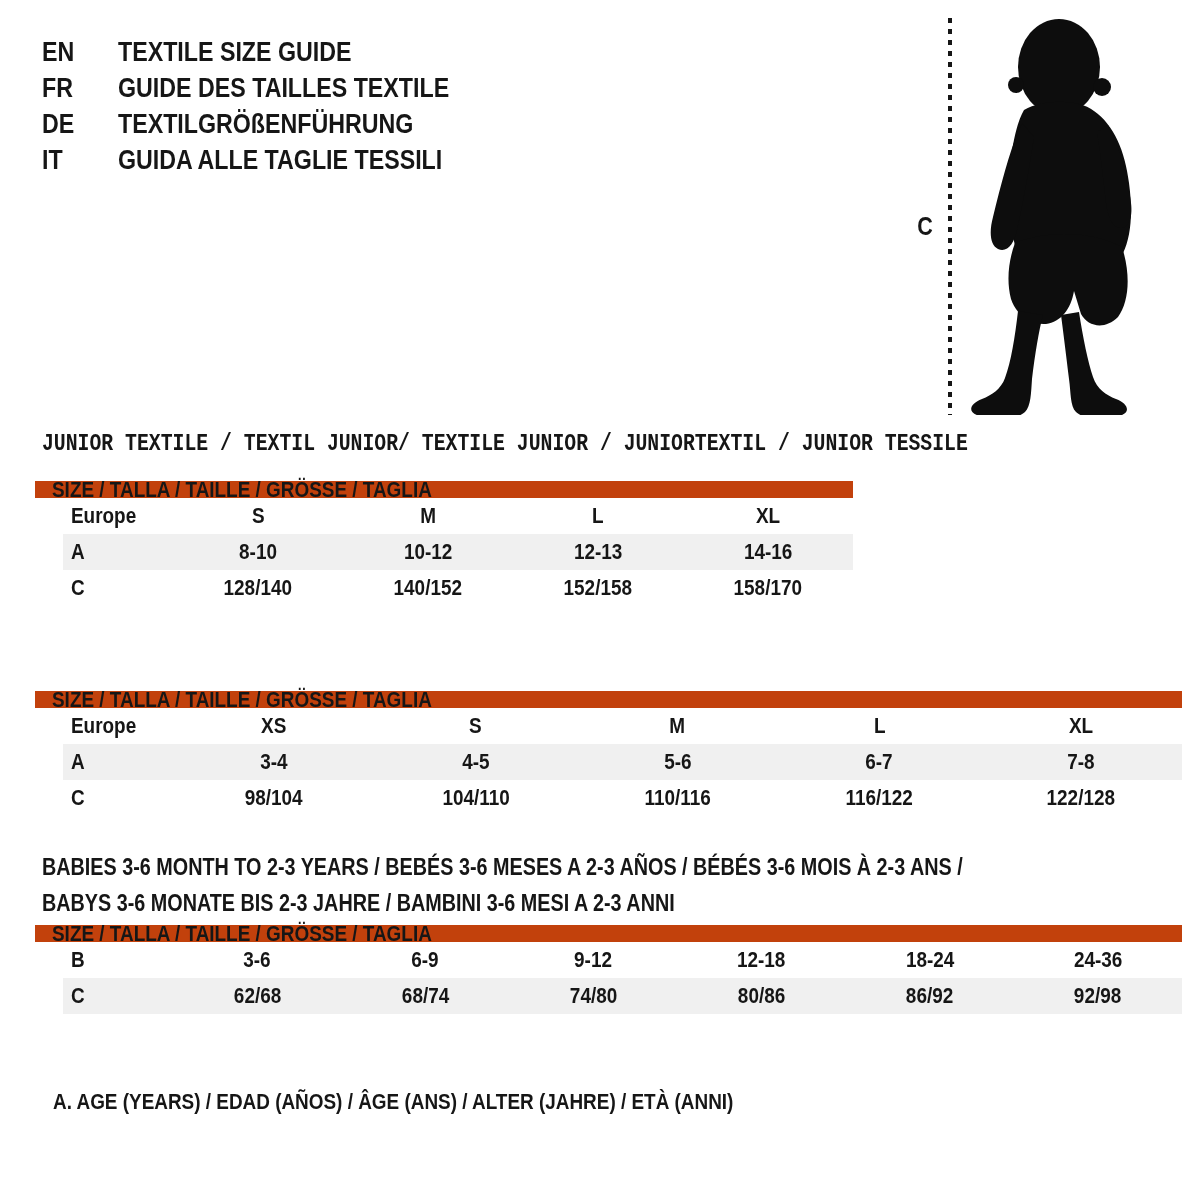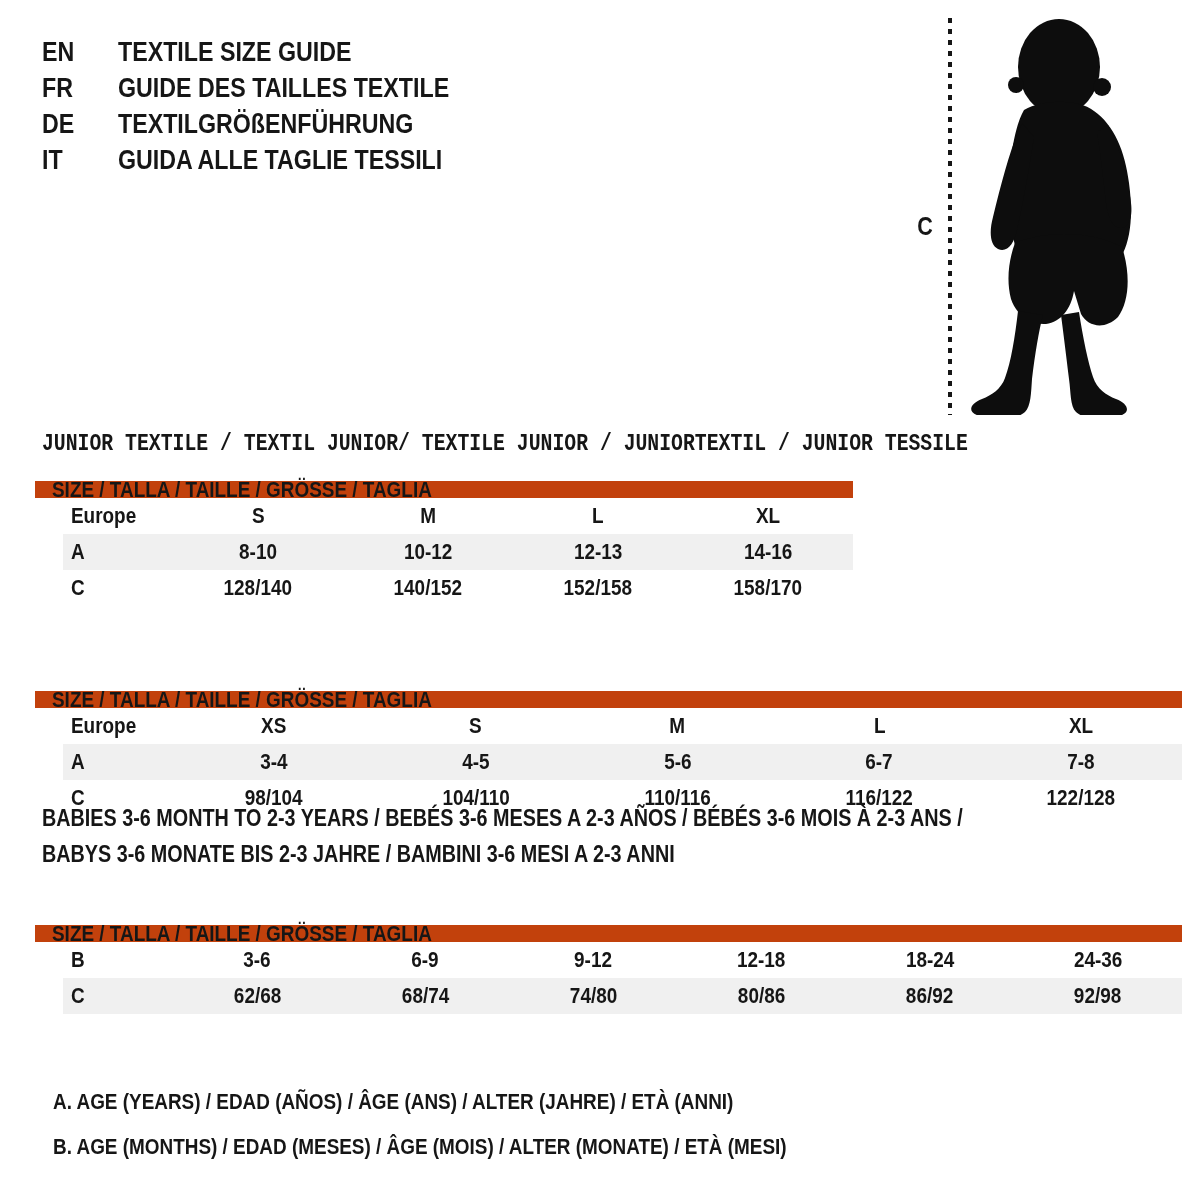--- a/index.html
+++ b/index.html
@@ -143,21 +143,21 @@
           <div class="tcell label"><span class="cond left">C</span></div>
           <div class="tcell"><span class="cond">98/104</span></div>
           <div class="tcell"><span class="cond">104/110</span></div>
           <div class="tcell"><span class="cond">110/116</span></div>
           <div class="tcell"><span class="cond">116/122</span></div>
           <div class="tcell"><span class="cond">122/128</span></div>
         </div>
       </div>
   </div>
 
-  <div class="section-title" style="top:800px; line-height:36px;">
+  <div class="section-title" style="top:849px; line-height:36px;">
     <div><span class="cond left">BABIES 3-6 MONTH TO 2-3 YEARS / BEBÉS 3-6 MESES A 2-3 AÑOS / BÉBÉS 3-6 MOIS À 2-3 ANS /</span></div>
     <div><span class="cond left">BABYS 3-6 MONATE BIS 2-3 JAHRE / BAMBINI 3-6 MESI A 2-3 ANNI</span></div>
   </div>
   <div class="sg-table" style="top:925px; width:1147px;">
     <div class="thead">
       <span class="cond left">SIZE / TALLA / TAILLE / GRÖSSE / TAGLIA</span>
     </div>
     <div>
         <div class="trow">
           <div class="tcell label"><span class="cond left">B</span></div>
@@ -175,16 +175,15 @@
           <div class="tcell"><span class="cond">74/80</span></div>
           <div class="tcell"><span class="cond">80/86</span></div>
           <div class="tcell"><span class="cond">86/92</span></div>
           <div class="tcell"><span class="cond">92/98</span></div>
         </div>
       </div>
   </div>
 
   <div class="legend">
     <p class="legend-line"><span class="cond left">A. AGE (YEARS) / EDAD (AÑOS) / ÂGE (ANS) / ALTER (JAHRE) / ETÀ (ANNI)</span></p>
-    <p class="legend-line"><span class="cond left">B. AGE (MONTHS) / EDAD (MESES) / ÂGE (MOIS) / ALTER (MONATE) / ETÀ (MESI)</span></p>
   </div>
 
 </div>
 
 </body></html>

